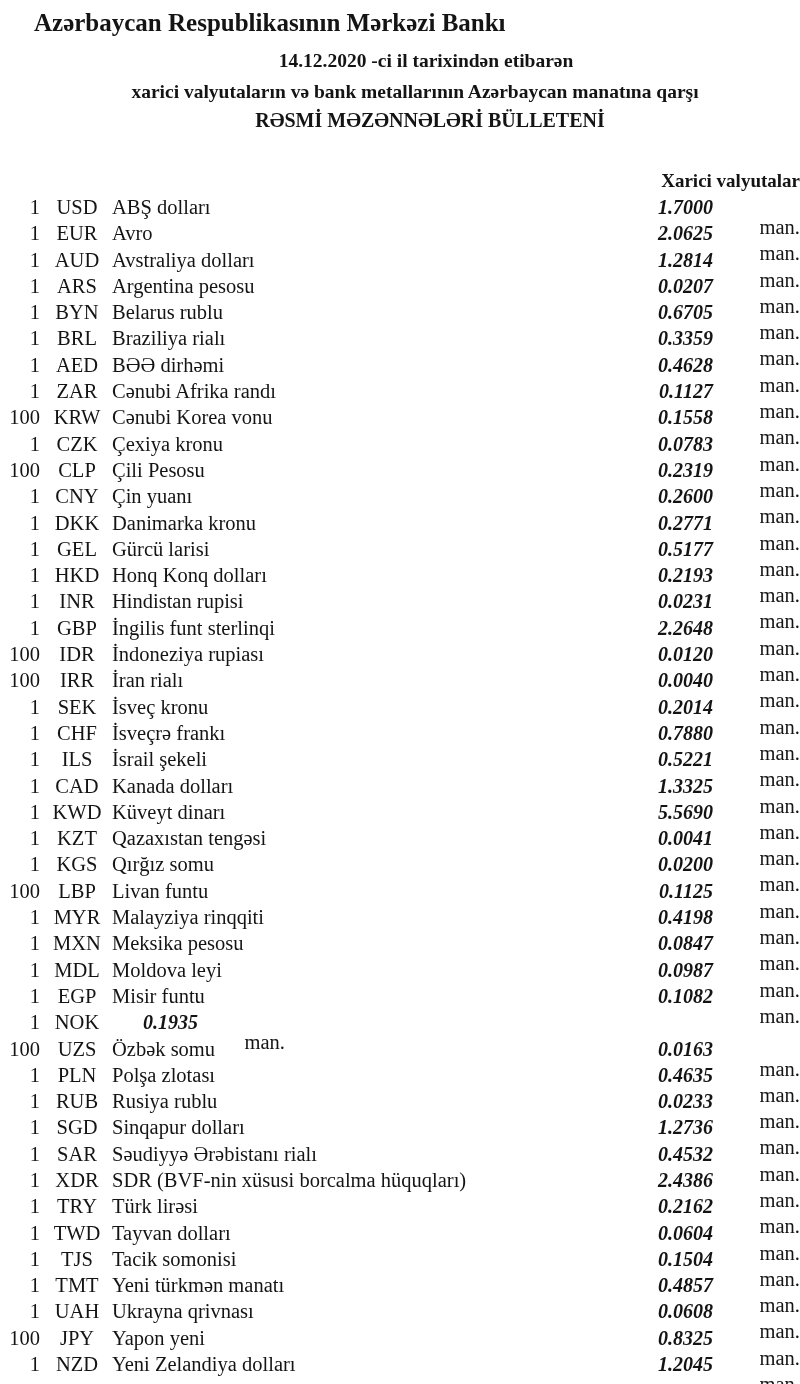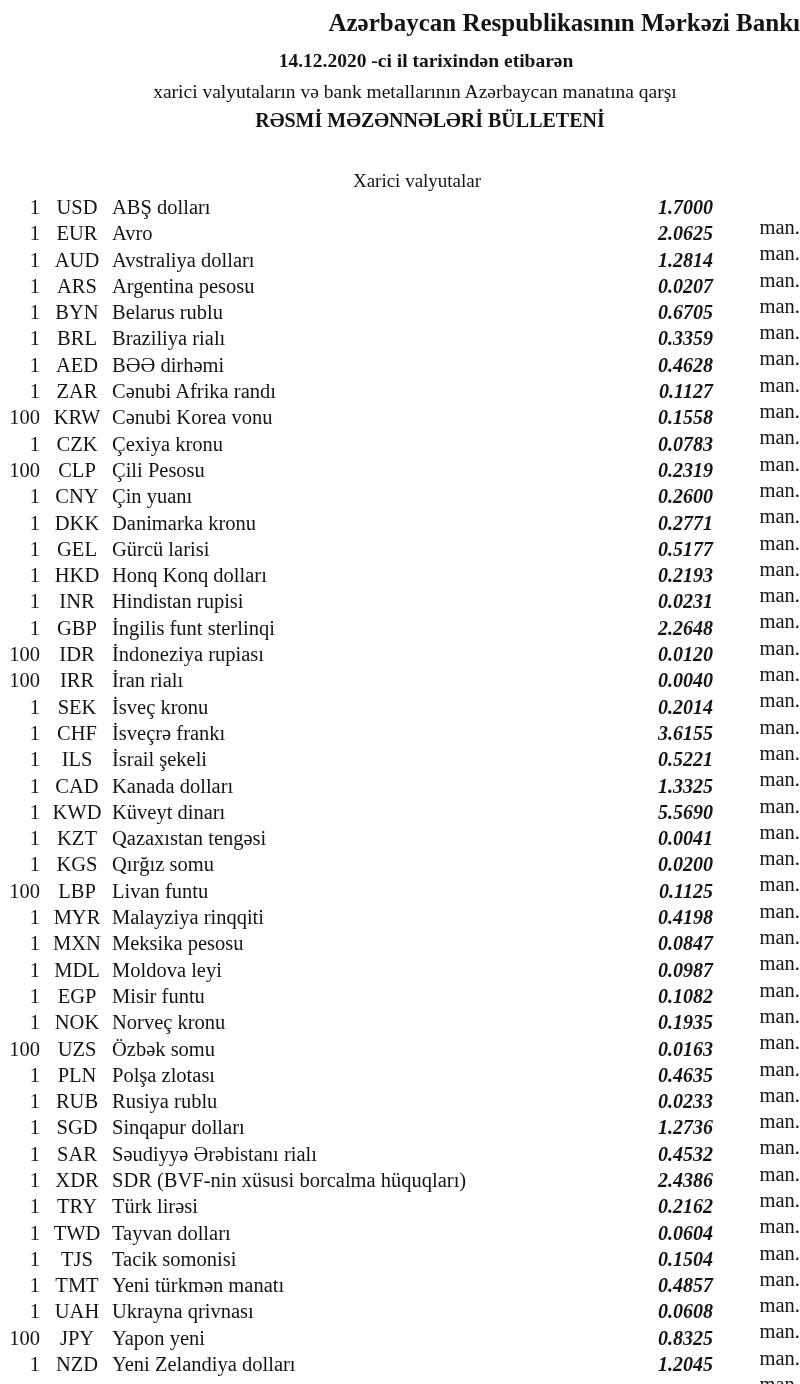--- a/index.html
+++ b/index.html
@@ -10,56 +10,56 @@
     color: #141414;
     font-family: "Liberation Serif", "DejaVu Serif", serif;
     overflow: hidden;
   }
   .page { width: 800px; height: 1384px; }
 
   
   .hdr-title {
     margin-top: 6px;
     padding-left: 34px;
-    text-align: right;
+    text-align: left;
     font-size: 25px;
     line-height: 33px;
     font-weight: bold;
   }
   .hdr-date {
     margin-top: 9px;
     padding-left: 52px;
     text-align: center;
     font-size: 19.5px;
     line-height: 25px;
     font-weight: bold;
   }
   .hdr-subject {
     margin-top: 6px;
     padding-left: 30px;
     text-align: center;
     font-size: 19.5px;
     line-height: 25px;
-    font-weight: normal;
+    font-weight: bold;
   }
   .hdr-bulletin {
     margin-top: 3px;
     padding-left: 60px;
     text-align: center;
     font-size: 20px;
     line-height: 26px;
     font-weight: bold;
   }
   .section-title {
     margin-top: 36px;
     padding-left: 34px;
-    text-align: center;
+    text-align: right;
     font-size: 19px;
     line-height: 24px;
-    font-weight: normal;
+    font-weight: bold;
   }
 
   
   .rates { margin-top: 1px; }
   .row {
     display: flex;
     height: 26.3px;
     line-height: 26.3px;
     font-size: 20.5px;
     white-space: nowrap;
@@ -225,21 +225,21 @@
         <span class="cell-qty">1</span>
         <span class="cell-code">SEK</span>
         <span class="cell-name">İsveç kronu</span>
         <span class="cell-rate">0.2014</span>
         <span class="cell-unit">man.</span>
       </div>
       <div class="row">
         <span class="cell-qty">1</span>
         <span class="cell-code">CHF</span>
         <span class="cell-name">İsveçrə frankı</span>
-        <span class="cell-rate">3.6155</span>
+        <span class="cell-rate">0.7880</span>
         <span class="cell-unit">man.</span>
       </div>
       <div class="row">
         <span class="cell-qty">1</span>
         <span class="cell-code">ILS</span>
         <span class="cell-name">İsrail şekeli</span>
         <span class="cell-rate">0.5221</span>
         <span class="cell-unit">man.</span>
       </div>
       <div class="row">
@@ -301,21 +301,20 @@
       <div class="row">
         <span class="cell-qty">1</span>
         <span class="cell-code">EGP</span>
         <span class="cell-name">Misir funtu</span>
         <span class="cell-rate">0.1082</span>
         <span class="cell-unit">man.</span>
       </div>
       <div class="row">
         <span class="cell-qty">1</span>
         <span class="cell-code">NOK</span>
-        <span class="cell-name">Norveç kronu</span>
         <span class="cell-rate">0.1935</span>
         <span class="cell-unit">man.</span>
       </div>
       <div class="row">
         <span class="cell-qty">100</span>
         <span class="cell-code">UZS</span>
         <span class="cell-name">Özbək somu</span>
         <span class="cell-rate">0.0163</span>
         <span class="cell-unit">man.</span>
       </div>

